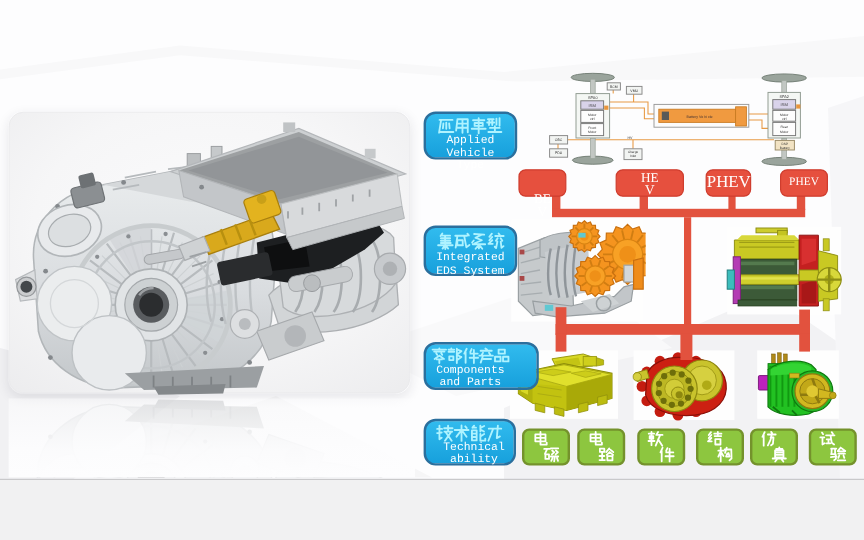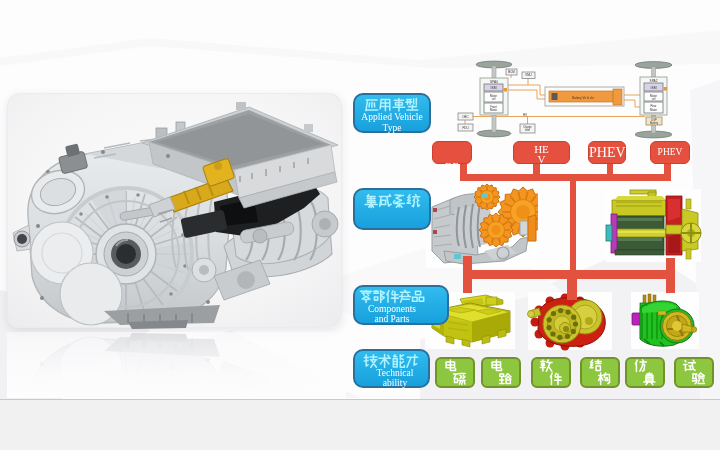--- a/index.html
+++ b/index.html
@@ -1,20 +1,20 @@
 <!DOCTYPE html>
 <html><head><meta charset="utf-8">
 <style>
 html,body{margin:0;padding:0;}
 body{width:720px;height:450px;position:relative;overflow:hidden;
  font-family:"Liberation Sans",sans-serif;background:#ffffff;}
 .abs{position:absolute;}
 .blue{position:absolute;box-sizing:border-box;border:2px solid #2b6f9d;border-radius:10px;
  background:linear-gradient(#31bbee,#17a0dc);text-align:center;color:#fff;}
-.blue .en{font-family:Liberation Serif, serif;font-size:9.5px;line-height:10.5px;color:#fff;}
+.blue .en{font-family:Liberation Mono, monospace;font-size:9.5px;line-height:10.5px;color:#fff;}
 .redbox{position:absolute;box-sizing:border-box;border:1px solid #cf3d2e;border-radius:6px;
  background:#e6503e;color:#fff;text-align:center;
  font-family:"Liberation Serif",serif;}
 .rl{position:absolute;background:#e2523e;}
 .green{position:absolute;box-sizing:border-box;border:2px solid #74922c;border-radius:6px;
  background:#8dc63f;}
 </style></head>
 <body>
 <svg class="abs" style="left:0;top:0" width="720" height="400" viewBox="0 0 720 400">
 <rect x="0" y="0" width="720" height="400" fill="#fdfdfe"></rect>
@@ -348,20 +348,21 @@
     </svg>
     <div class="en" style="position:absolute;left:0;top:17px;width:74px">Applied Vehicle<br>Type</div>
   </div>
 <div class="blue" style="left:353px;top:188px;width:78px;height:42px">
     <svg width="74" height="18" style="position:absolute;left:0;top:3px" viewBox="0 0 74 18">
       <path d="M13.6 1.6L12.1 3.7M12.4 3.4L20.1 3.4M12.4 5.5L20.1 5.5M12.4 7.6L20.1 7.6M12.4 9.5L20.6 9.5M15.9 3.4L15.9 9.5M10.1 11.4L22.2 11.4M16.1 10.0L16.1 14.6M13.8 14.2L15.6 11.9M18.5 14.2L16.7 11.9" stroke="#aef3ff" stroke-width="1.55" fill="none" stroke-linecap="round"></path>
       <path d="M24.4 3.5L34.2 3.5M26.2 3.5L24.7 13.3M26.1 7.2L30.6 7.2M26.1 7.2L26.1 11.4M30.6 7.2L30.6 11.1M26.1 11.4L30.8 11.4M31.8 3.5L33.6 13.0M33.6 13.0L36.2 11.1M34.5 1.7L35.7 3.2" stroke="#aef3ff" stroke-width="1.55" fill="none" stroke-linecap="round"></path>
       <path d="M40.1 2.0L48.5 2.5M46.0 2.8L41.2 5.1M41.2 5.1L46.5 7.2M46.5 7.2L40.6 9.7M39.0 10.5L49.3 10.5M44.1 10.5L44.1 14.0M41.3 14.3L43.0 12.2M46.9 14.3L45.3 12.2M39.8 7.4L38.4 9.1" stroke="#aef3ff" stroke-width="1.55" fill="none" stroke-linecap="round"></path>
       <path d="M54.9 1.7L52.8 4.4M55.2 4.4L52.8 7.2M55.2 7.2L52.1 10.2M52.1 10.2L55.6 10.2M60.5 1.6L61.4 2.7M57.7 3.7L64.7 3.7M59.7 5.5L58.3 7.7M62.2 5.5L63.6 7.7M59.5 8.3L58.4 13.7M62.3 8.3L62.9 13.5M62.9 13.5L64.6 12.1M58.4 13.7L57.3 12.6" stroke="#aef3ff" stroke-width="1.55" fill="none" stroke-linecap="round"></path>
     </svg>
+    <div class="en" style="position:absolute;left:0;top:20px;width:74px">Integrated<br>EDS System</div>
   </div>
 <div class="blue" style="left:353px;top:285px;width:96px;height:40px">
     <svg width="74" height="17" style="position:absolute;left:0;top:2px" viewBox="0 0 74 17">
       <path d="M5.5 2.3L16.7 2.3M11.1 1.4L11.1 2.3M6.8 4.0L15.4 4.0M8.5 5.4L9.3 6.7M12.7 5.4L13.5 6.7M11.0 7.5L7.2 10.1M11.3 7.5L15.0 10.1M9.1 10.5L13.2 10.5M11.1 10.5L11.1 13.5" stroke="#aef3ff" stroke-width="1.55" fill="none" stroke-linecap="round"></path>
       <path d="M18.8 2.3L23.5 2.3M21.1 1.4L21.1 2.3M18.8 4.1L23.5 4.1M19.4 8.0L22.8 8.0M19.4 8.0L19.4 11.1M22.8 8.0L22.8 11.1M19.4 11.1L22.8 11.1M25.7 1.6L25.7 13.5M25.7 2.2L29.5 3.7M29.5 3.7L26.0 6.3M26.0 7.0L29.5 8.5M29.5 8.5L26.0 11.1" stroke="#aef3ff" stroke-width="1.55" fill="none" stroke-linecap="round"></path>
       <path d="M33.9 1.6L31.9 5.7M33.0 4.1L33.0 13.3M38.0 1.9L36.9 4.4M37.0 5.7L43.1 5.7M36.4 9.1L43.4 9.1M39.9 2.6L39.9 13.5" stroke="#aef3ff" stroke-width="1.55" fill="none" stroke-linecap="round"></path>
       <path d="M49.5 1.4L50.8 2.2M45.5 3.3L54.8 3.3M47.5 5.0L46.5 6.6M52.5 4.9L53.5 6.5M44.5 7.4L55.7 7.4M47.5 7.4L45.6 13.2M47.9 10.2L54.2 10.2" stroke="#aef3ff" stroke-width="1.55" fill="none" stroke-linecap="round"></path>
       <path d="M60.5 2.3L65.7 2.3M60.5 2.3L60.5 5.7M65.7 2.3L65.7 5.7M60.5 5.7L65.7 5.7M57.5 8.3L62.1 8.3M57.5 8.3L57.5 12.2M62.1 8.3L62.1 12.2M57.5 12.2L62.1 12.2M64.2 8.3L68.7 8.3M64.2 8.3L64.2 12.2M68.7 8.3L68.7 12.2M64.2 12.2L68.7 12.2" stroke="#aef3ff" stroke-width="1.55" fill="none" stroke-linecap="round"></path>
     </svg>
     <div class="en" style="position:absolute;left:0;top:16.5px;width:74px">Components<br>and Parts</div>

